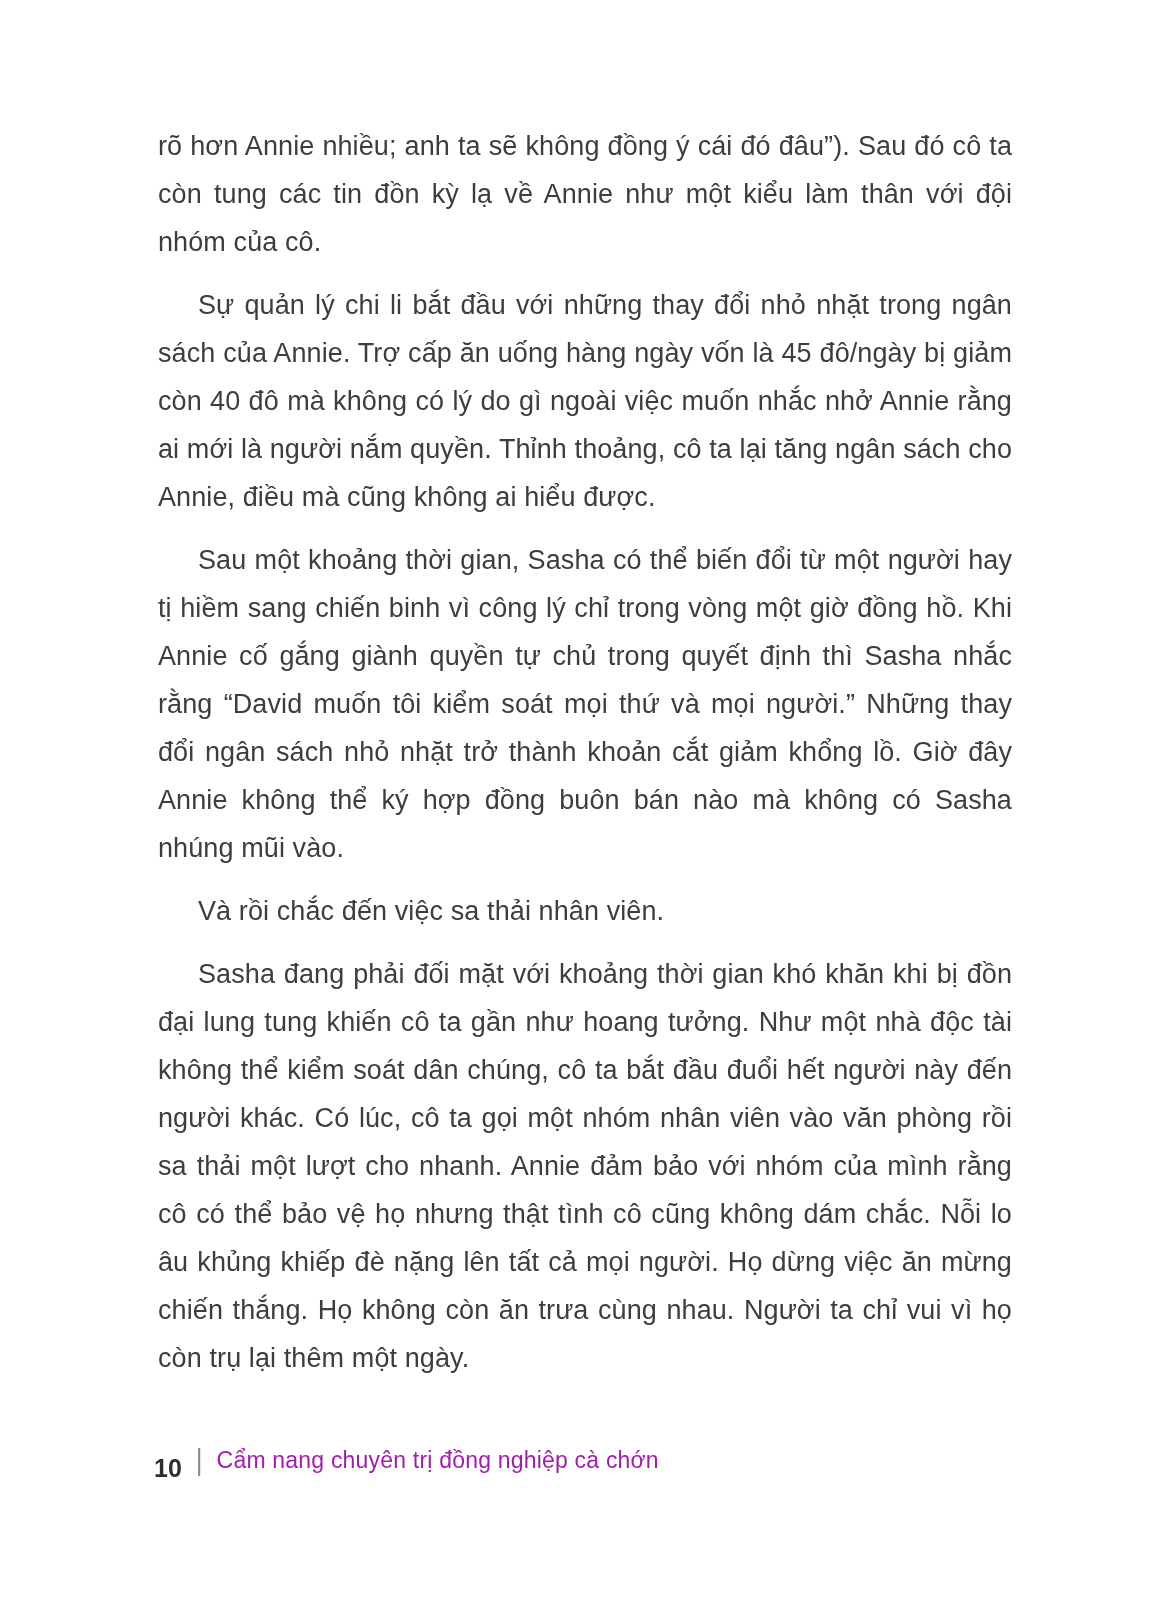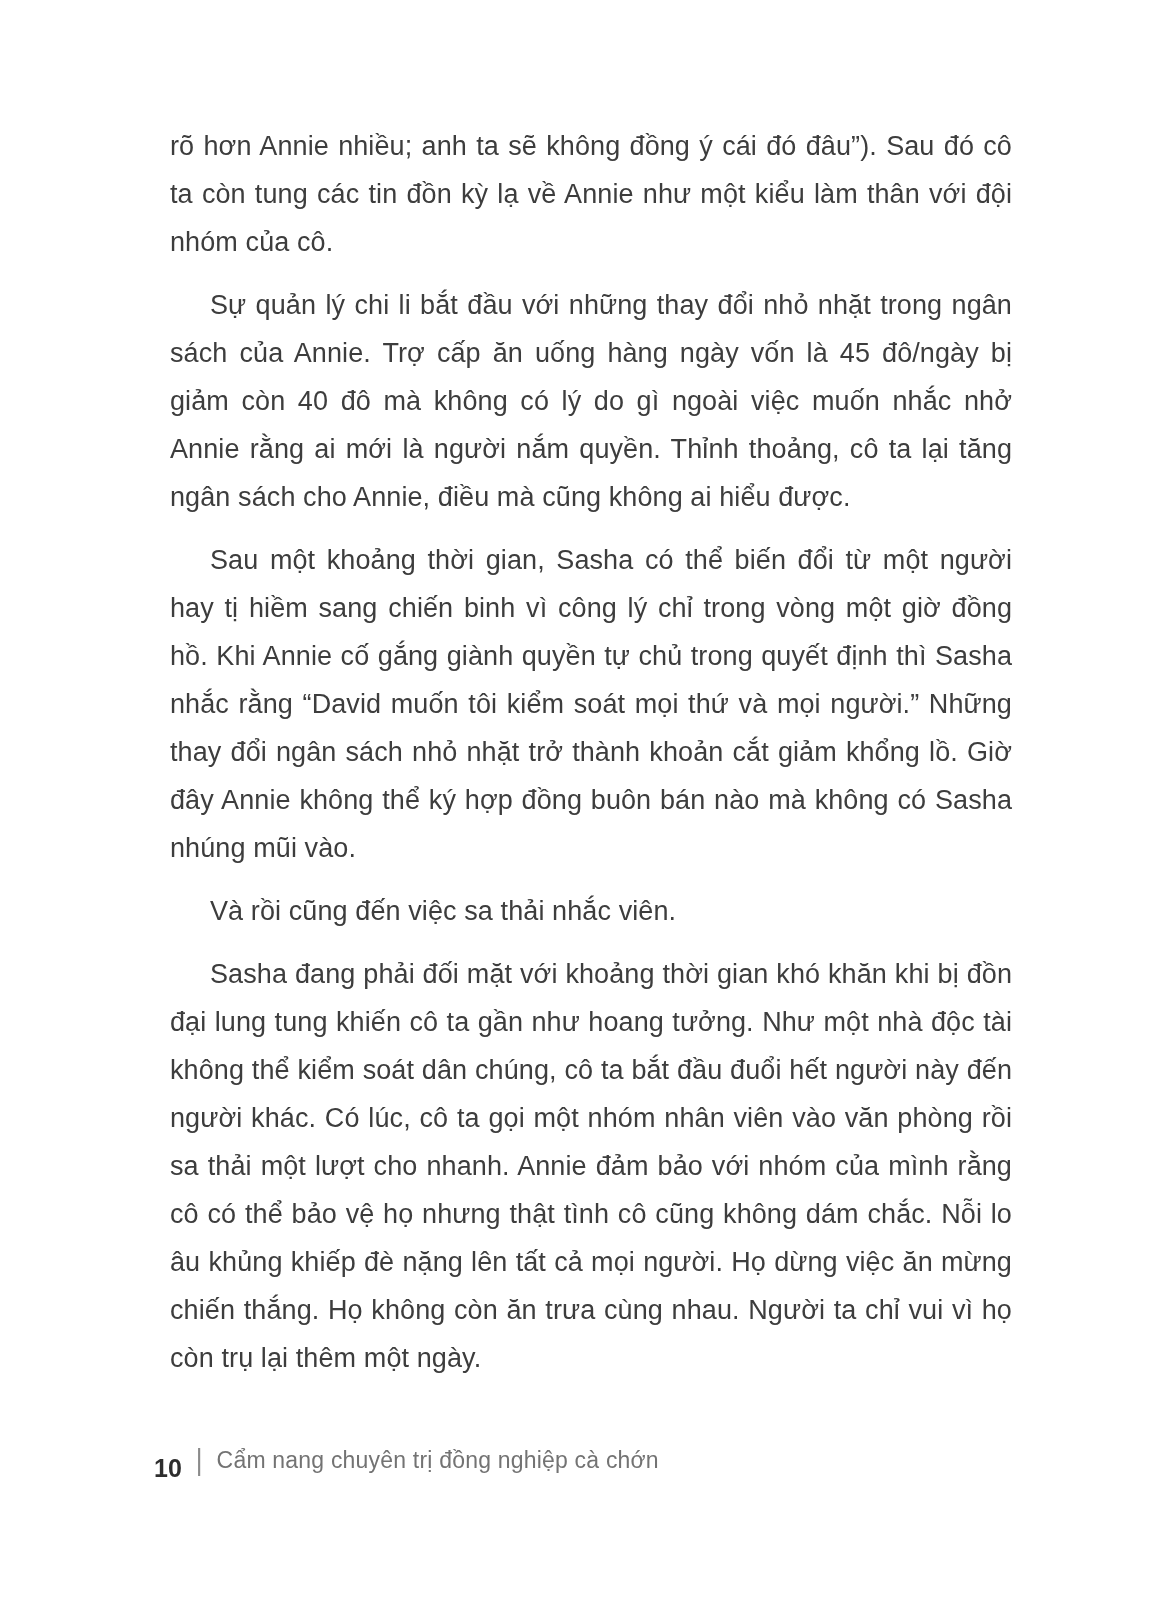--- a/index.html
+++ b/index.html
@@ -16,21 +16,21 @@
     color: #3d3d3d;
     overflow: hidden;
   }
   .text-block {
     position: absolute;
     left: 154px;
     top: 122px;
     width: 858px;
   }
   .para {
-    margin: 0 0 15px 16px;
+    margin: 0 0 15px 4px;
     font-size: 27px;
     line-height: 48px;
     text-align: justify;
     color: #3d3d3d;
     letter-spacing: 0.1px;
   }
   .para.indent {
     text-indent: 40px;
   }
   .para .italic {
@@ -51,35 +51,35 @@
     margin-top: 16px;
   }
   .footer .separator {
     font-size: 26px;
     font-weight: 300;
     color: #8a8a8a;
     transform: scaleY(1.15);
   }
   .footer .book-title {
     font-size: 23px;
-    color: #737373;
+    color: #a21caf;
     letter-spacing: 0.2px;
   }
 </style>
 </head>
 <body>
 
 <div class="page">
 
   <div class="text-block">
 
   <p class="para"><span>rõ hơn Annie nhiều; anh ta sẽ không đồng ý cái đó đâu”). Sau đó cô ta còn tung các tin đồn kỳ lạ về Annie như một kiểu làm thân với đội nhóm của cô.</span></p>
       <p class="para indent"><span>Sự quản lý chi li bắt đầu với những thay đổi nhỏ nhặt trong ngân sách của Annie. Trợ cấp ăn uống hàng ngày vốn là 45 đô/ngày bị giảm còn 40 đô mà không có lý do gì ngoài việc muốn nhắc nhở Annie rằng ai mới là người nắm quyền. Thỉnh thoảng, cô ta lại tăng ngân sách cho Annie, điều mà cũng không ai hiểu được.</span></p>
       <p class="para indent"><span>Sau một khoảng thời gian, Sasha có thể biến đổi từ một người hay tị hiềm sang chiến binh vì công lý chỉ trong vòng một giờ đồng hồ. Khi Annie cố gắng giành quyền tự chủ trong quyết định thì Sasha nhắc rằng “David muốn tôi kiểm soát </span><span class="italic">mọi thứ</span><span> và </span><span class="italic">mọi người.</span><span>” Những thay đổi ngân sách nhỏ nhặt trở thành khoản cắt giảm khổng lồ. Giờ đây Annie không thể ký hợp đồng buôn bán nào mà không có Sasha nhúng mũi vào.</span></p>
-      <p class="para indent"><span>Và rồi cũng đến việc sa thải nhắc viên.</span></p>
+      <p class="para indent"><span>Và rồi chắc đến việc sa thải nhân viên.</span></p>
       <p class="para indent"><span>Sasha đang phải đối mặt với khoảng thời gian khó khăn khi bị đồn đại lung tung khiến cô ta gần như hoang tưởng. Như một nhà độc tài không thể kiểm soát dân chúng, cô ta bắt đầu đuổi hết người này đến người khác. Có lúc, cô ta gọi một nhóm nhân viên vào văn phòng rồi sa thải một lượt cho nhanh. Annie đảm bảo với nhóm của mình rằng cô có thể bảo vệ họ nhưng thật tình cô cũng không dám chắc. Nỗi lo âu khủng khiếp đè nặng lên tất cả mọi người. Họ dừng việc ăn mừng chiến thắng. Họ không còn ăn trưa cùng nhau. Người ta chỉ vui vì họ còn trụ lại thêm một ngày.</span></p>
     </div>
 
   <div class="footer">
     <span class="page-num">10</span>
     <span class="separator">|</span>
     <span class="book-title">Cẩm nang chuyên trị đồng nghiệp cà chớn</span>
   </div>
 
 </div>

